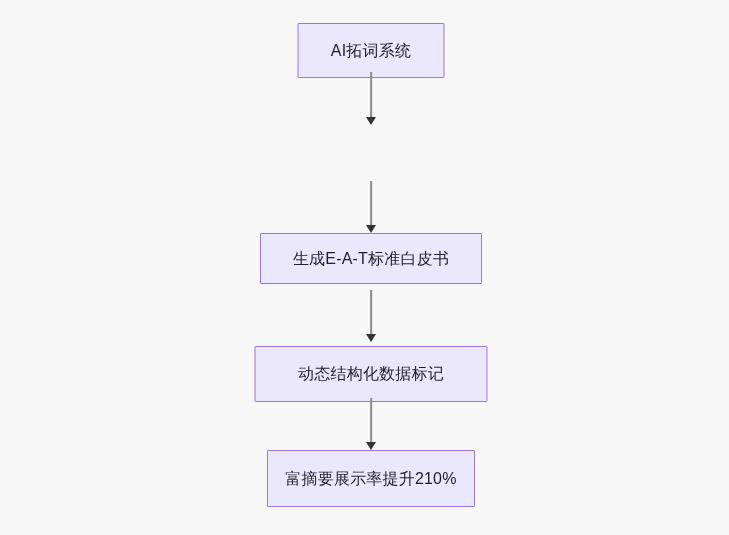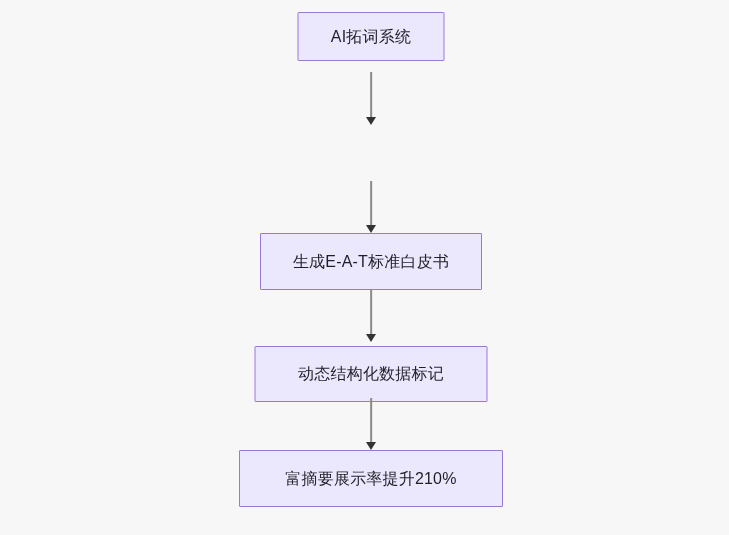--- a/index.html
+++ b/index.html
@@ -62,25 +62,25 @@
     left: 50%;
     transform: translateX(-50%);
     width: 0;
     height: 0;
     border-left: 5.5px solid transparent;
     border-right: 5.5px solid transparent;
     border-top: 8px solid #333333;
   }
 
   
-  #node-0 { top: 12px;  width: 147px; height: 49px; }
+  #node-0 { top: 23px;  width: 147px; height: 55px; }
   #node-1 { top: 125px; width: 190px; height: 56px; }
-  #node-2 { top: 233px; width: 222px; height: 57px; }
+  #node-2 { top: 233px; width: 222px; height: 51px; }
   #node-3 { top: 346px; width: 233px; height: 56px; }
-  #node-4 { top: 450px; width: 264px; height: 57px; }
+  #node-4 { top: 450px; width: 208px; height: 57px; }
 
   
   #edge-0 { top: 72px;  height: 53px; }
   #edge-1 { top: 181px; height: 52px; }
   #edge-2 { top: 290px; height: 52px; }
   #edge-3 { top: 398px; height: 52px; }
 </style>
 </head>
 <body>
 

